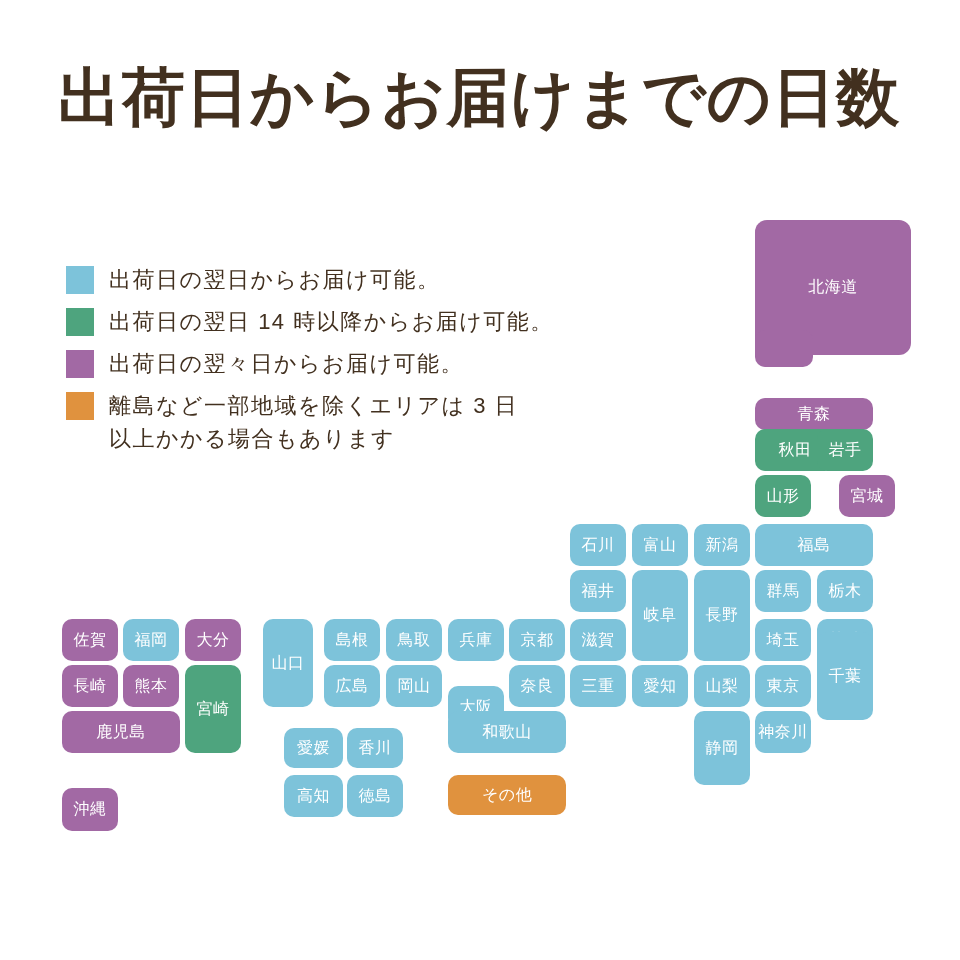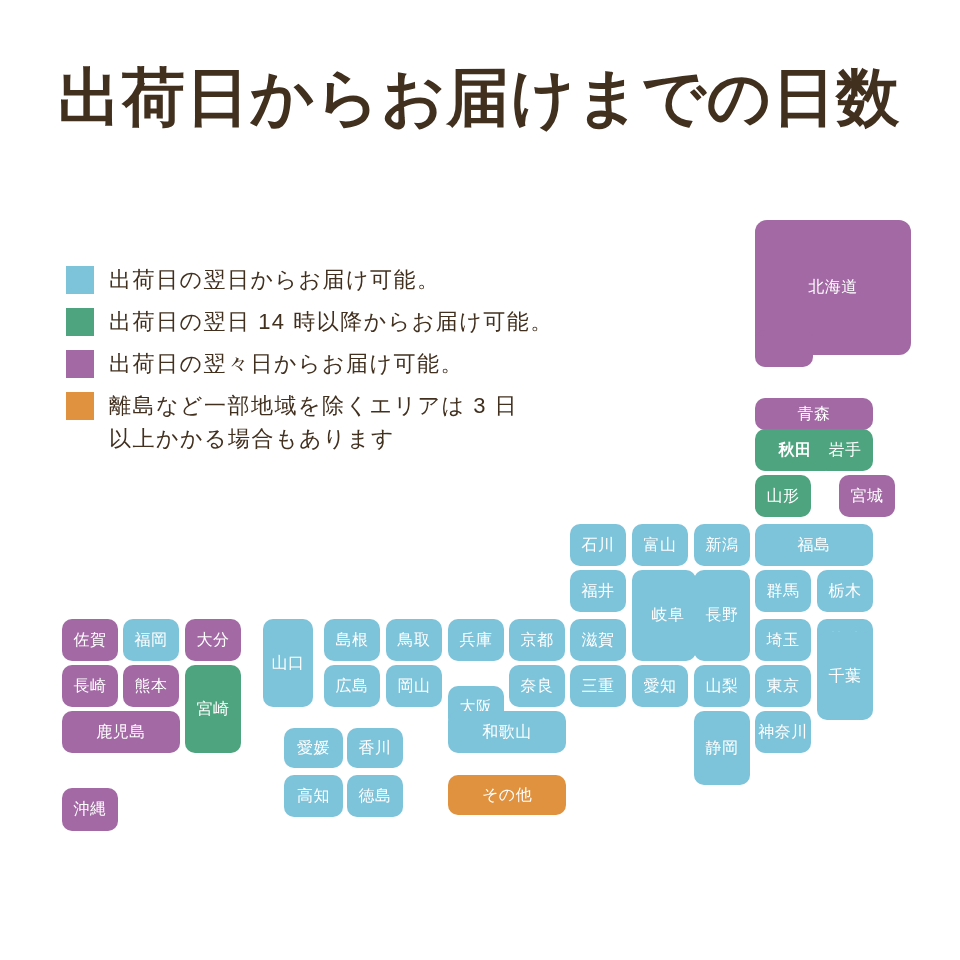--- a/index.html
+++ b/index.html
@@ -77,21 +77,21 @@
   </div>
 
   <div id="japan-map">
       <div class="block c-purple big" style="left: 755px; top: 220px; width: 156px; height: 135px; align-items: center;">
         <span>北海道</span>
       </div>
       <div class="block c-purple" style="left: 755px; top: 330px; width: 58px; height: 37px;"></div>
       <div class="block c-purple" style="left: 755px; top: 383px; width: 118px; height: 32px; margin-top: 15px;">
         <span>青森</span>
       </div>
-      <div class="block c-green" style="left: 755px; top: 429px; width: 80px; height: 42px; font-weight: bold;">
+      <div class="block c-green" style="left: 755px; top: 429px; width: 80px; height: 42px;">
         <span>秋田</span>
       </div>
       <div class="block c-green" style="left: 817px; top: 429px; width: 56px; height: 42px;">
         <span>岩手</span>
       </div>
       <div class="block c-green" style="left: 755px; top: 475px; width: 56px; height: 42px;">
         <span>山形</span>
       </div>
       <div class="block c-purple" style="left: 817px; top: 475px; width: 56px; height: 42px; margin-left: 22px;">
         <span>宮城</span>
@@ -104,21 +104,21 @@
       </div>
       <div class="block c-blue" style="left: 694px; top: 524px; width: 56px; height: 42px;">
         <span>新潟</span>
       </div>
       <div class="block c-blue" style="left: 755px; top: 524px; width: 118px; height: 42px;">
         <span>福島</span>
       </div>
       <div class="block c-blue" style="left: 570px; top: 570px; width: 56px; height: 42px;">
         <span>福井</span>
       </div>
-      <div class="block c-blue" style="left: 632px; top: 570px; width: 56px; height: 91px; padding-left: 8px;">
+      <div class="block c-blue" style="left: 632px; top: 570px; width: 56px; height: 91px;">
         <span>岐阜</span>
       </div>
       <div class="block c-blue" style="left: 694px; top: 570px; width: 56px; height: 91px;">
         <span>長野</span>
       </div>
       <div class="block c-blue" style="left: 755px; top: 570px; width: 56px; height: 42px;">
         <span>群馬</span>
       </div>
       <div class="block c-blue" style="left: 817px; top: 570px; width: 56px; height: 42px;">
         <span>栃木</span>

